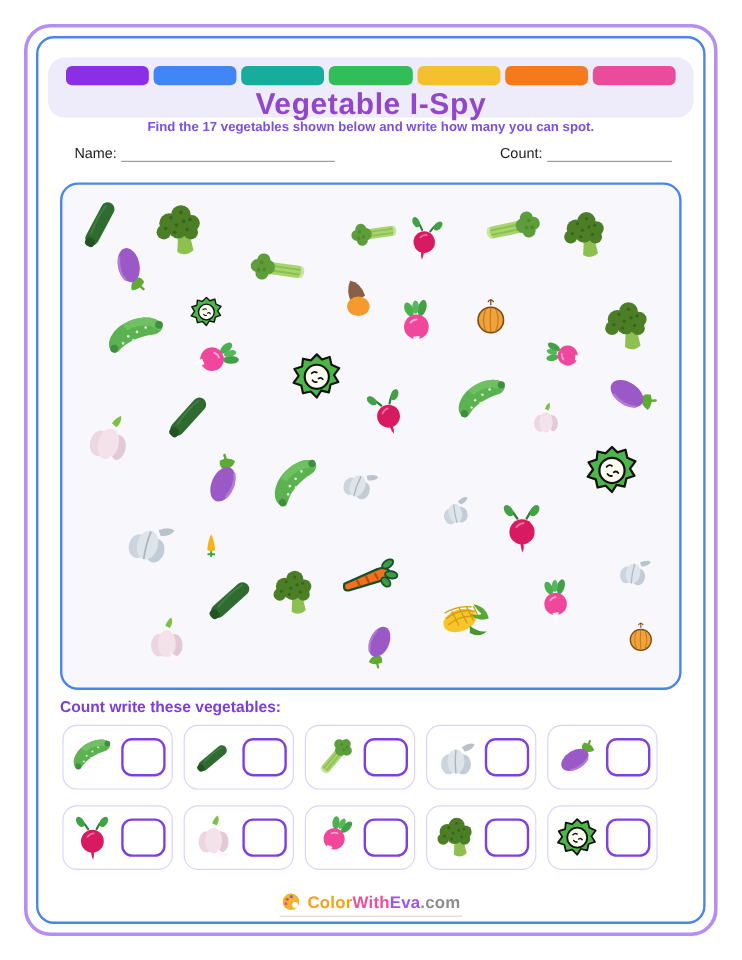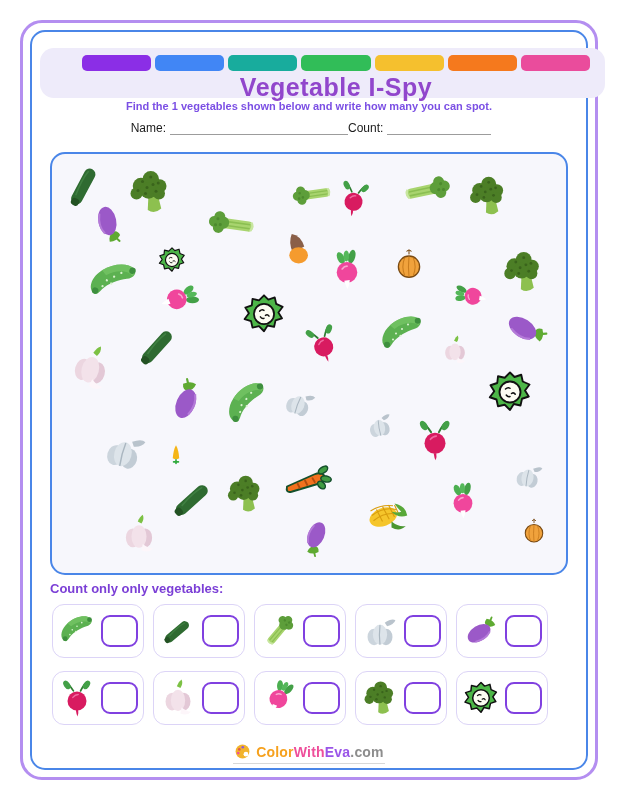--- a/index.html
+++ b/index.html
@@ -1,24 +1,24 @@
 <!DOCTYPE html>
 <html><head>
 <meta charset="utf-8">
 <style>
   html,body{margin:0;padding:0;background:#ffffff;}
   body{width:618px;height:800px;position:relative;font-family:"Liberation Sans",sans-serif;overflow:hidden;}
   .outer-frame{position:absolute;left:20px;top:20px;right:20px;bottom:20px;border:3px solid #b48ef0;border-radius:22px;}
   .inner-frame{position:absolute;left:30px;top:30px;right:30px;bottom:30px;border:2px solid #4a86e8;border-radius:15px;background:#fff;}
-  .banner{position:absolute;left:40px;top:48px;width:538px;height:50px;background:#eeebfa;border-radius:14px;padding-left:27px;}
+  .banner{position:absolute;left:40px;top:48px;width:538px;height:50px;background:#eeebfa;border-radius:14px;}
   .rainbow{display:flex;gap:4px;margin:7px 15px 0 15px;height:16px;}
   .rb-seg{flex:1;border-radius:5px;}
   .title{margin:2px 0 0 0;text-align:center;font-size:25px;font-weight:bold;color:#9146cc;letter-spacing:.5px;}
   .subtitle{position:absolute;left:0;top:100px;width:100%;text-align:center;font-size:11px;font-weight:bold;color:#7b4fe4;}
-  .fields{position:absolute;left:62px;top:121px;right:58px;display:flex;justify-content:center;font-size:12px;color:#1b1b1b;}
+  .fields{position:absolute;left:62px;top:121px;right:58px;display:flex;justify-content:space-between;font-size:12px;color:#1b1b1b;}
   .field{display:flex;align-items:flex-end;gap:4px;}
   .write-line{display:inline-block;border-bottom:1.5px solid #9c9c9c;height:12px;}
   .name-line{width:178px;}
   .date-line{width:104px;}
   .puzzle{position:absolute;left:50px;top:152px;width:518px;height:423px;background:#f7f7fc;border:2px solid #4a86e8;border-radius:15px;box-sizing:border-box;overflow:hidden;}
   .veg{position:absolute;}
   .veg svg{width:100%;height:100%;display:block;}
   .count-label{position:absolute;left:50px;top:581px;font-size:13px;font-weight:bold;color:#7b3fd6;}
   .cards{position:absolute;left:52px;top:604px;width:500px;display:flex;flex-wrap:wrap;gap:13px 9px;}
   .card{width:92px;height:54px;background:#fff;border:1.5px solid #dcd4f7;border-radius:12px;box-sizing:border-box;display:flex;align-items:center;justify-content:space-evenly;}
@@ -183,21 +183,21 @@
         <div class="rb-seg" style="background: rgb(65, 134, 245);"></div>
         <div class="rb-seg" style="background: rgb(24, 172, 157);"></div>
         <div class="rb-seg" style="background: rgb(49, 189, 88);"></div>
         <div class="rb-seg" style="background: rgb(245, 192, 46);"></div>
         <div class="rb-seg" style="background: rgb(245, 121, 29);"></div>
         <div class="rb-seg" style="background: rgb(234, 76, 156);"></div>
       </div>
     <h1 class="title">Vegetable I-Spy</h1>
   </div>
 
-  <div class="subtitle">Find the 1 vegetables shown below and write how many you can spot.</div>
+  <div class="subtitle">Find the 17 vegetables shown below and write how many you can spot.</div>
 
   <div class="fields">
     <div class="field">
       <span>Name:</span>
       <span class="write-line name-line"></span>
     </div>
     <div class="field">
       <span>Count:</span>
       <span class="write-line date-line"></span>
     </div>
@@ -399,21 +399,21 @@
           <use href="#sym-eggplant"></use>
         </svg>
       </div>
       <div class="veg" style="left: 468px; top: 363px; height: 28px; width: 28px; transform: rotate(0deg);">
         <svg viewBox="0 0 64 64">
           <use href="#sym-onion"></use>
         </svg>
       </div>
     </div>
 
-  <div class="count-label">Count only only vegetables:</div>
+  <div class="count-label">Count write these vegetables:</div>
   <div class="cards" id="cards">
       <div class="card">
         <div class="card-icon" style="transform: rotate(0deg);">
           <svg viewBox="0 0 64 64">
             <use href="#sym-cucumber"></use>
           </svg>
         </div>
         <div class="answer-box"></div>
       </div>
       <div class="card">

